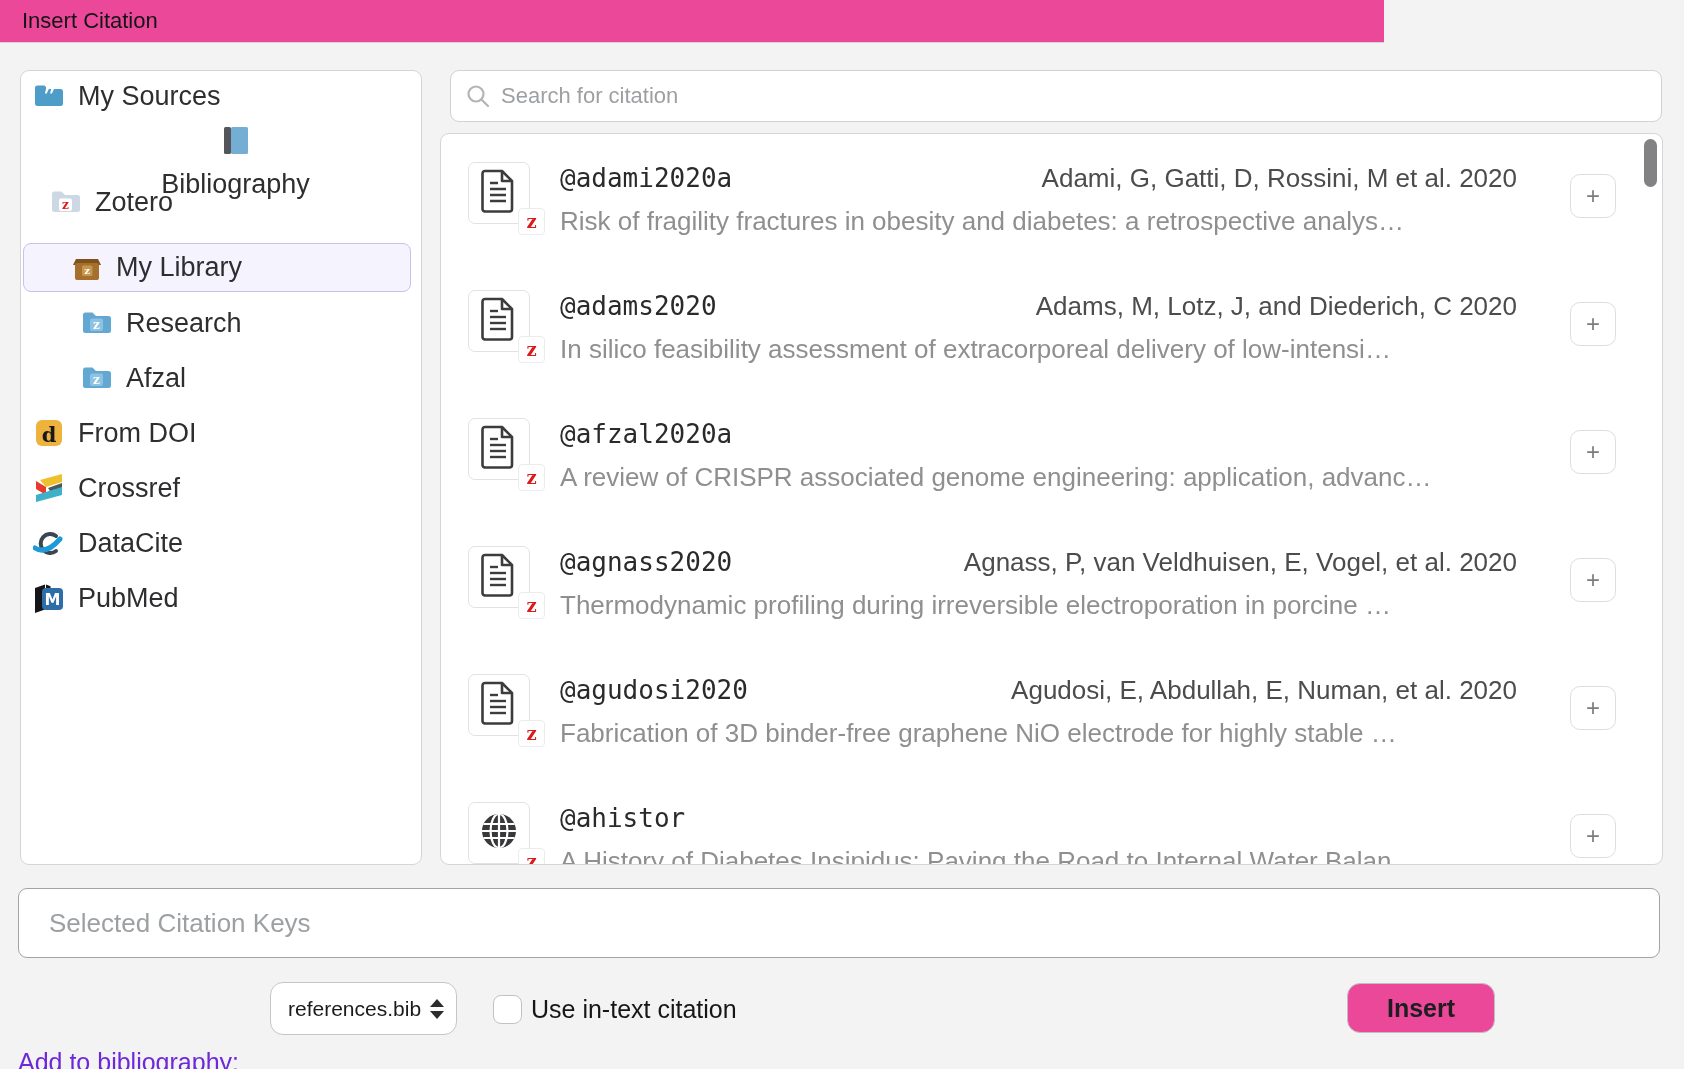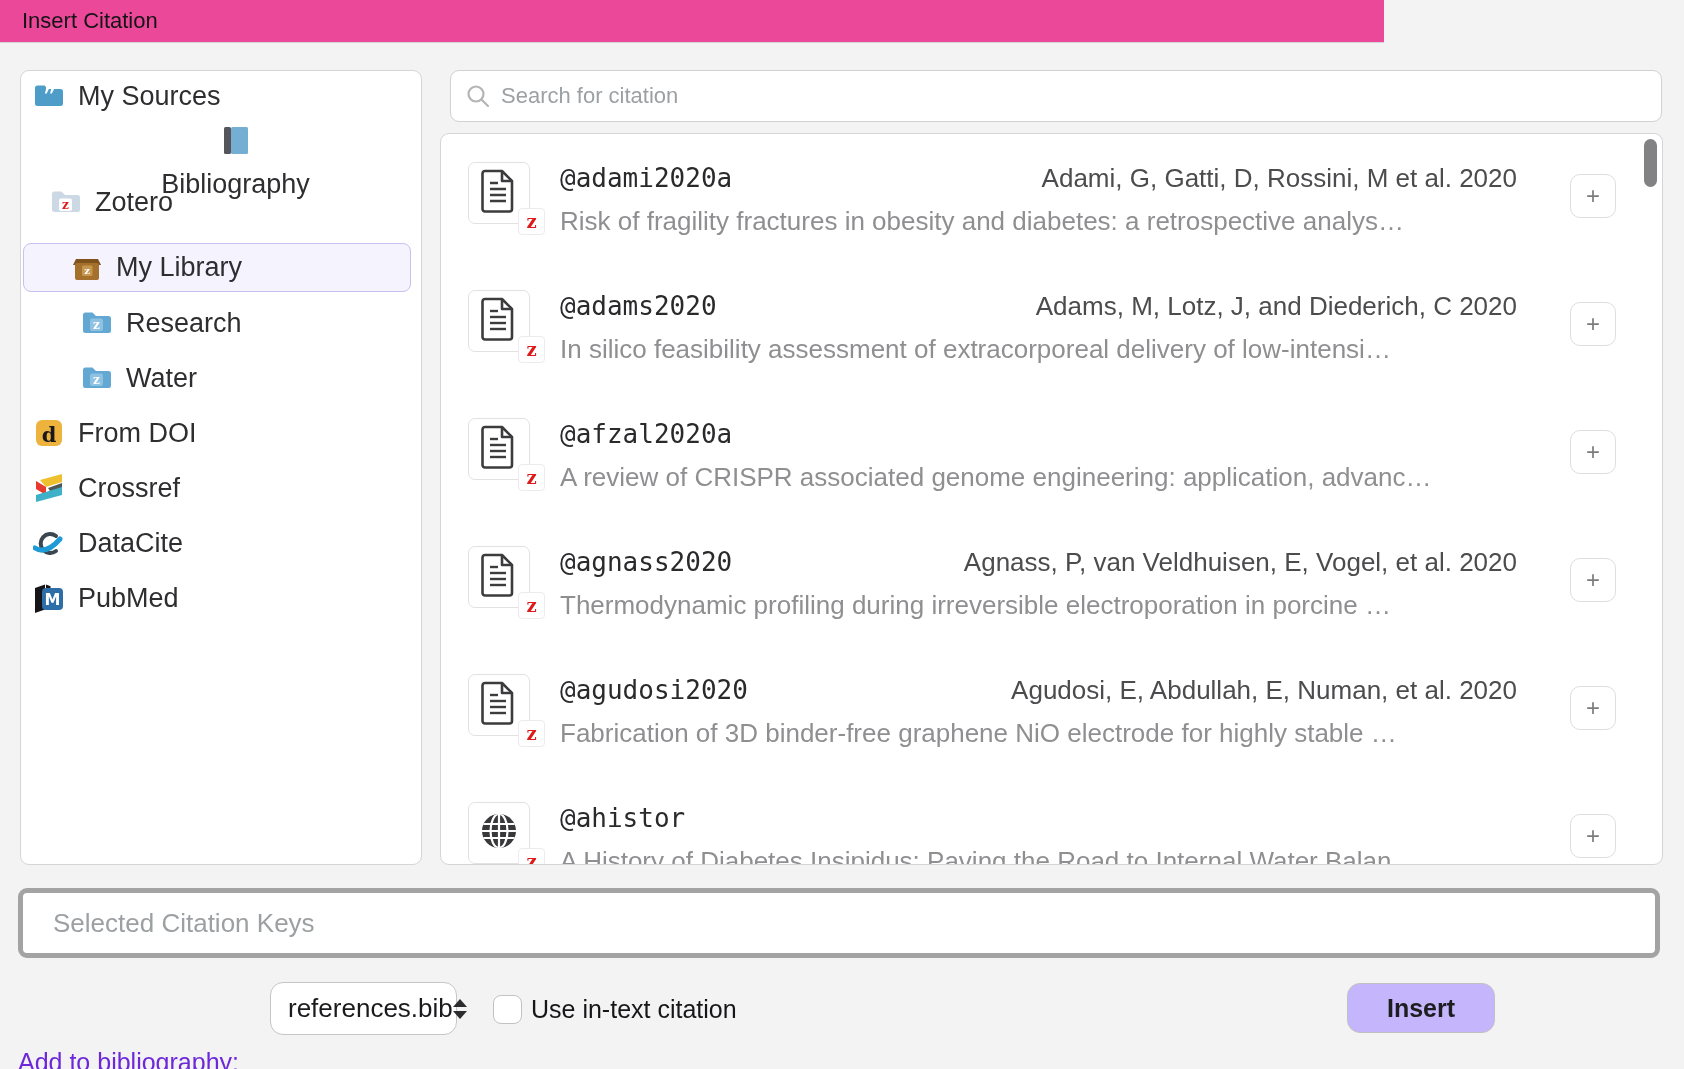--- a/index.html
+++ b/index.html
@@ -27,34 +27,34 @@
   .row{position:absolute;left:0;right:0;height:122px;}
   .doc-box{position:absolute;left:27px;top:0;width:62px;height:62px;background:#fff;border:1px solid #e2e2e4;border-radius:7px;display:flex;align-items:center;justify-content:center;}
   .zbadge{position:absolute;left:77px;top:46px;width:27px;height:27px;background:#fff;border:1px solid #ececee;border-radius:4px;display:flex;align-items:center;justify-content:center;}
   .zletter{font-family:"DejaVu Serif",serif;font-weight:bold;font-size:18px;color:#dd1a1a;line-height:1;}
   .key{position:absolute;left:119px;top:0;line-height:32px;font-family:"DejaVu Sans Mono",monospace;font-size:26px;color:#2a2a2c;}
   .authors{position:absolute;right:145px;top:0;line-height:32px;font-size:26px;color:#4c4c4e;}
   .rtitle{position:absolute;left:119px;right:150px;top:43px;line-height:32px;font-size:26px;color:#8f8f91;white-space:nowrap;overflow:hidden;}
   .plus{position:absolute;left:1129px;top:12px;width:46px;height:44px;background:#fff;border:1px solid #dedee0;border-radius:10px;font-size:24px;color:#7c7c7e;cursor:pointer;font-family:"Liberation Sans",sans-serif;line-height:1;}
   .scroll-thumb{position:absolute;right:5px;top:5px;width:13px;height:48px;background:#828284;border-radius:7px;}
   
-  .keys-box{position:absolute;left:18px;top:888px;width:1642px;height:70px;background:#fff;border:5px solid #a3a3a3;border-radius:9px;display:flex;align-items:center;}
+  .keys-box{position:absolute;left:18px;top:888px;width:1642px;height:70px;background:#fff;border:1px solid #a3a3a3;border-radius:9px;display:flex;align-items:center;}
   .keys-box input{flex:1;border:none;outline:none;background:transparent;font-family:"Liberation Sans",sans-serif;font-size:26px;color:#333;padding:0 14px 0 30px;}
   .keys-box input::placeholder{color:#9da0a3;}
   
   .f-label{position:absolute;left:18px;top:1048px;font-size:25px;color:#6d28d9;line-height:29px;}
   .select{position:absolute;left:270px;top:982px;width:187px;height:53px;background:#fff;border:1px solid #c6c6c8;border-radius:13px;display:flex;align-items:center;cursor:pointer;}
-  .select .sel-text{flex:1;padding-left:17px;font-size:26px;color:#1b1b1d;}
+  .select .sel-text{flex:1;padding-left:17px;font-size:21px;color:#1b1b1d;}
   .arrows{width:14px;margin-right:12px;display:flex;flex-direction:column;align-items:center;gap:4px;}
   .arrows i{display:block;width:0;height:0;border-left:7px solid transparent;border-right:7px solid transparent;}
   .arrows .up{border-bottom:8px solid #2c2c2e;}
   .arrows .down{border-top:8px solid #2c2c2e;}
   .checkbox{position:absolute;left:493px;top:995px;width:29px;height:29px;background:#fff;border:1.5px solid #c2c2c4;border-radius:8px;cursor:pointer;}
   .cb-label{position:absolute;left:531px;top:995px;font-size:25px;color:#161618;line-height:29px;}
-  .btn{position:absolute;top:983px;width:148px;height:50px;background:#c4b5fd;border:1px solid #c0c0c2;border-radius:13px;font-family:"Liberation Sans",sans-serif;font-size:25px;color:#1e1e20;cursor:pointer;}
+  .btn{position:absolute;top:983px;width:148px;height:50px;background:#ec4899;border:1px solid #c0c0c2;border-radius:13px;font-family:"Liberation Sans",sans-serif;font-size:25px;color:#1e1e20;cursor:pointer;}
   .btn.primary{left:1347px;font-weight:bold;}
   .btn.plain{left:1512px;}
 </style>
 </head>
 <body>
 
 <div class="app">
 
   <div class="titlebar">
     <div class="wtitle">Insert Citation</div>
@@ -112,21 +112,21 @@
     <span class="label">Research</span>
   </div>
         <div class="side-item" style="top: 282px; padding-left: 60px;">
     <span class="side-icon icon-slot">
             <svg viewBox="0 0 32 32">
               <path d="M2,8 q0,-2.5 2.5,-2.5 h7 l3.5,3.5 h12.5 q2.5,0 2.5,2.5 v12 q0,2.5 -2.5,2.5 h-23 q-2.5,0 -2.5,-2.5 z" fill="#63a7d3"></path>
               <rect x="9" y="11.5" width="13" height="12.5" rx="2" fill="#8ec2e2"></rect>
               <text x="15.5" y="21.5" text-anchor="middle" font-family="DejaVu Serif" font-weight="bold" font-size="12" fill="#fff">z</text>
             </svg>
           </span>
-    <span class="label">Water</span>
+    <span class="label">Afzal</span>
   </div>
         <div class="side-item" style="top: 337px; padding-left: 12px;">
     <span class="side-icon icon-slot">
             <svg viewBox="0 0 32 32">
               <rect x="3" y="3" width="26" height="26" rx="6" fill="#edb33d"></rect>
               <text x="16" y="25" text-anchor="middle" font-family="DejaVu Serif" font-weight="bold" font-size="21" fill="#19191b">d</text>
             </svg>
           </span>
     <span class="label">From DOI</span>
   </div>

